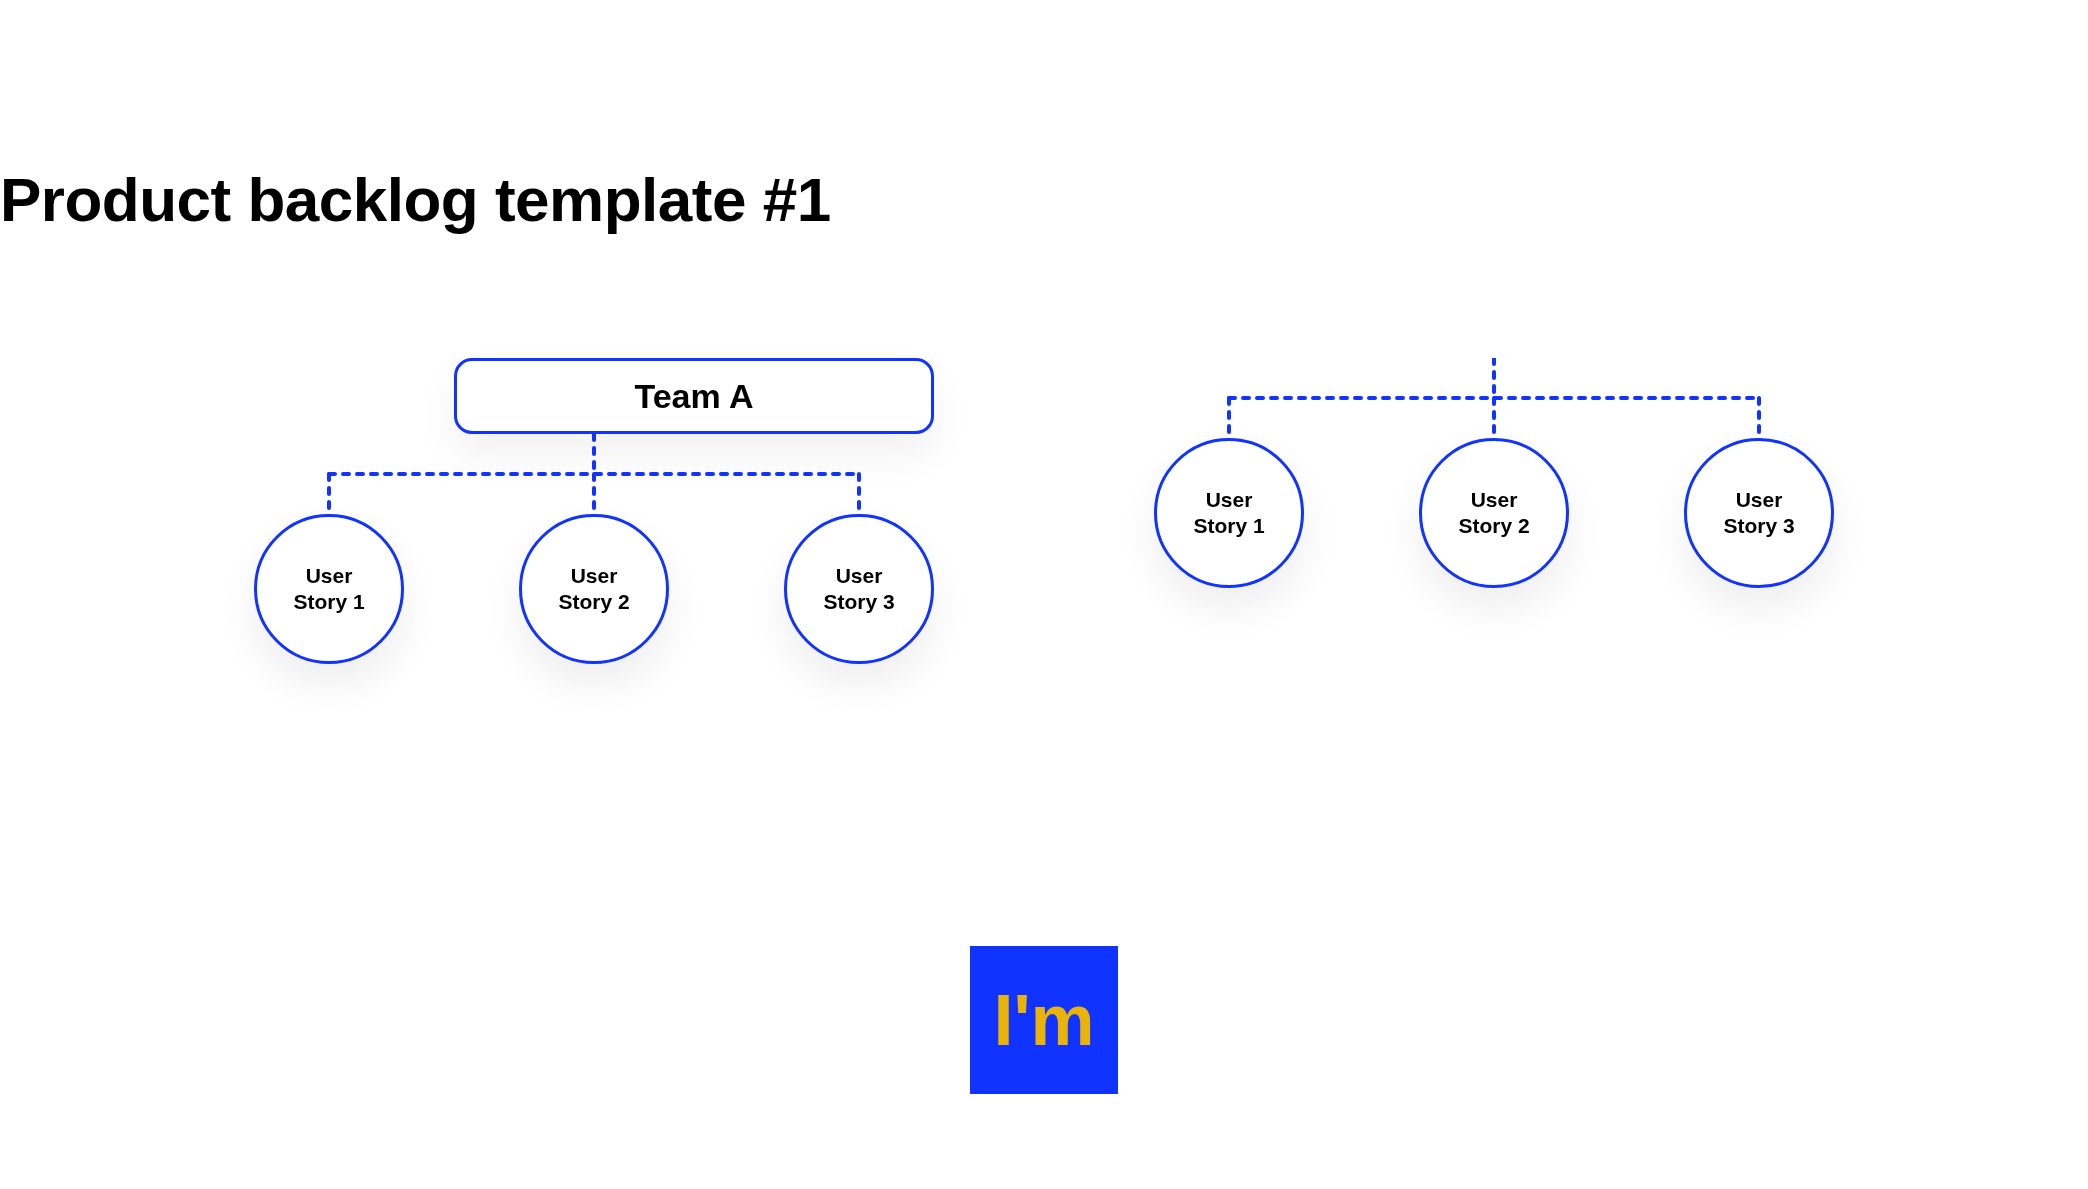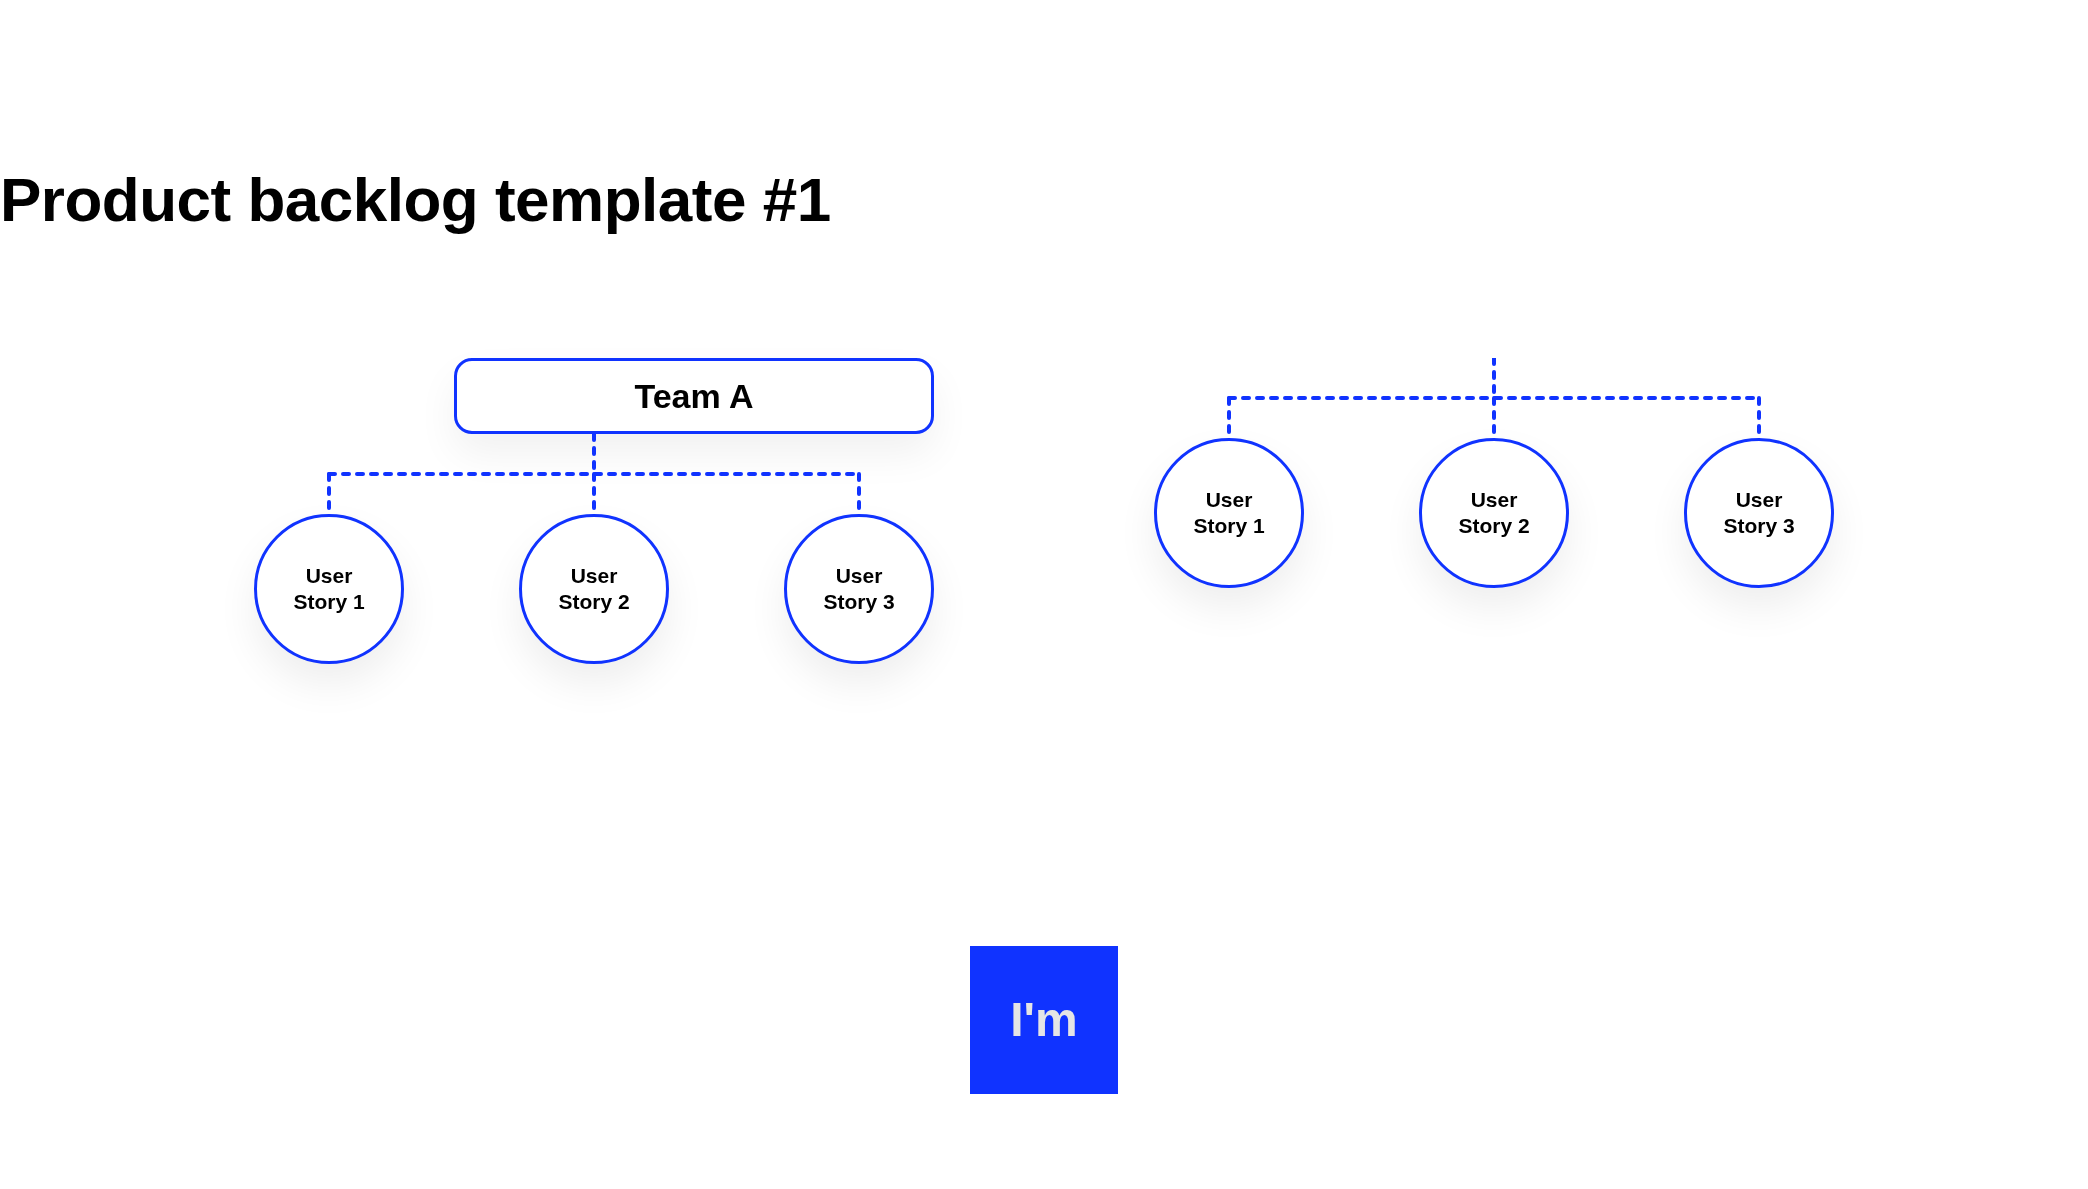--- a/index.html
+++ b/index.html
@@ -88,23 +88,23 @@
     transform: translateX(-50%);
     bottom: 95px;
     width: 148px;
     height: 148px;
     background: var(--accent);
     display: flex;
     align-items: center;
     justify-content: center;
   }
   .logo-text {
-    color: #e5e5e5;
+    color: #eab308;
     font-weight: 800;
-    font-size: 48px;
+    font-size: 72px;
     line-height: 1;
     font-family: -apple-system, BlinkMacSystemFont, "Segoe UI", Helvetica, Arial, sans-serif;
   }
   :root { --accent: #1033ff; }
 </style>
 </head>
 <body>
 
 <div class="title-wrap">
   <div class="title-line">Product backlog template #1</div>

